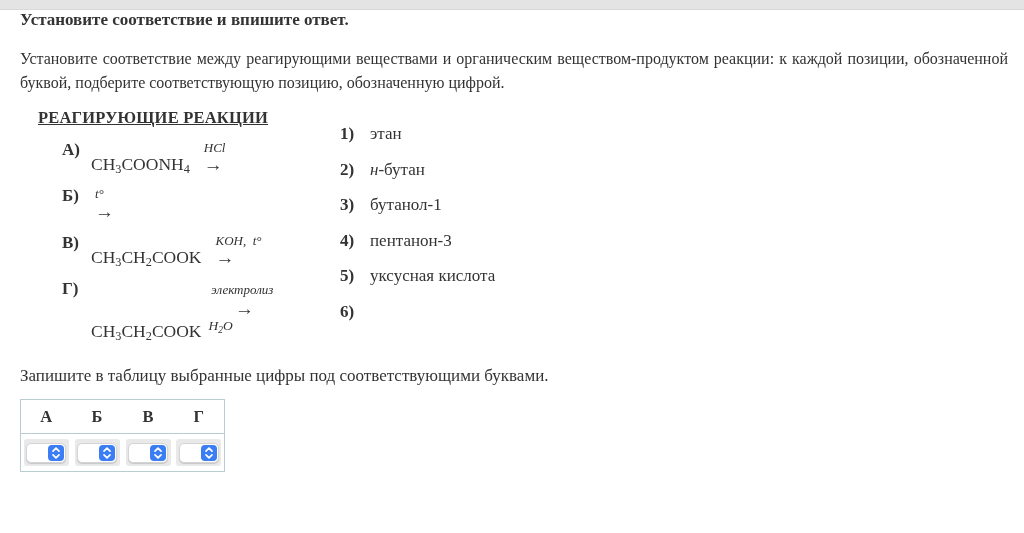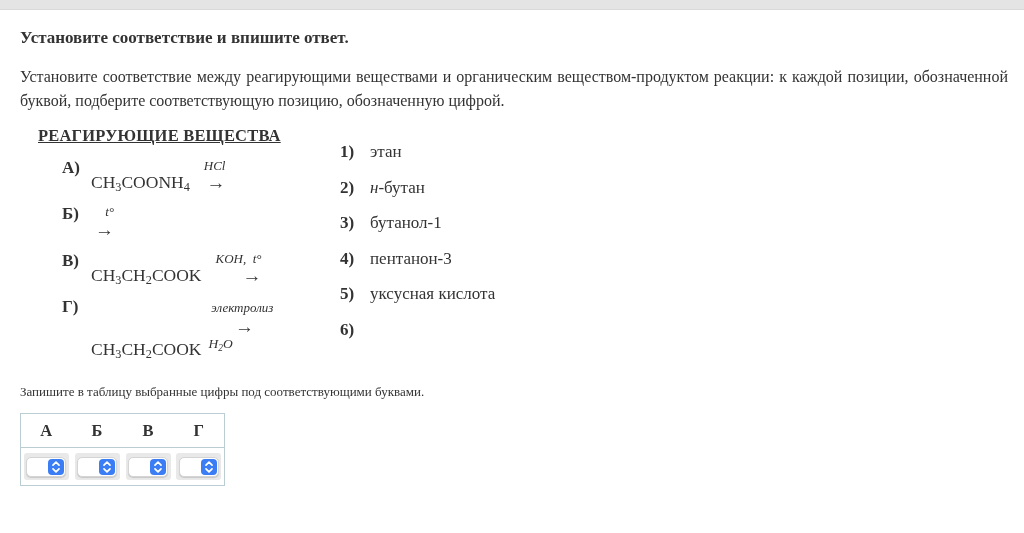--- a/index.html
+++ b/index.html
@@ -12,21 +12,20 @@
     overflow: hidden;
   }
   .top-bar {
     height: 10px;
     background: #e4e4e4;
     border-bottom: 1px solid #d9d9d9;
   }
   .content { padding: 0 16px 0 20px; }
 
   .page-title {
-    margin-top: 18px;
     font-size: 17px;
     font-weight: bold;
   }
   .task-desc {
     margin-top: 17px;
     font-size: 16px;
     line-height: 1.5;
     text-align: justify;
   }
 
@@ -68,21 +67,21 @@
     white-space: nowrap;
   }
   .rxn-formula sub, .h2o sub {
     font-size: 70%;
     vertical-align: -3px;
     line-height: 0;
   }
   .arrow-stack {
     display: inline-flex;
     flex-direction: column;
-    align-items: flex-end;
+    align-items: flex-start;
     margin-left: 4px;
   }
   .cond {
     font-style: italic;
     font-size: 13px;
     line-height: 1.1;
     white-space: pre;
   }
   .arrow {
     font-size: 19px;
@@ -112,21 +111,21 @@
   }
   .p-num {
     min-width: 30px;
     font-weight: bold;
   }
   .p-ital { font-style: italic; }
 
   
   .answer-instruction {
     margin-top: 25px;
-    font-size: 13px;
+    font-size: 17px;
   }
   table.answer-table {
     margin-top: 13px;
     border-collapse: collapse;
     border: 1px solid #b9cdd2;
     background: #ffffff;
   }
   table.answer-table th {
     width: 51px;
     height: 34px;
@@ -190,21 +189,21 @@
 
 <div class="content">
 
   <div class="page-title">Установите соответствие и впишите ответ.</div>
 
   <div class="task-desc">Установите соответствие между реагирующими веществами и органическим веществом-продуктом реакции: к каждой позиции, обозначенной буквой, подберите соответствующую позицию, обозначенную цифрой.</div>
 
   <div class="match-area">
 
     <div class="left-col">
-      <div class="col-header">РЕАГИРУЮЩИЕ ВЕЩЕСТВА</div>
+      <div class="col-header">РЕАГИРУЮЩИЕ РЕАКЦИИ</div>
 
       <div class="rxn-row">
         <span class="rxn-label">А)</span>
         <span class="rxn-body">
           <span class="rxn-formula">CH<sub>3</sub>COONH<sub>4</sub></span>
           <span class="arrow-stack">
             <span class="cond">HCl</span>
             <span class="arrow">→</span>
           </span>
         </span>

